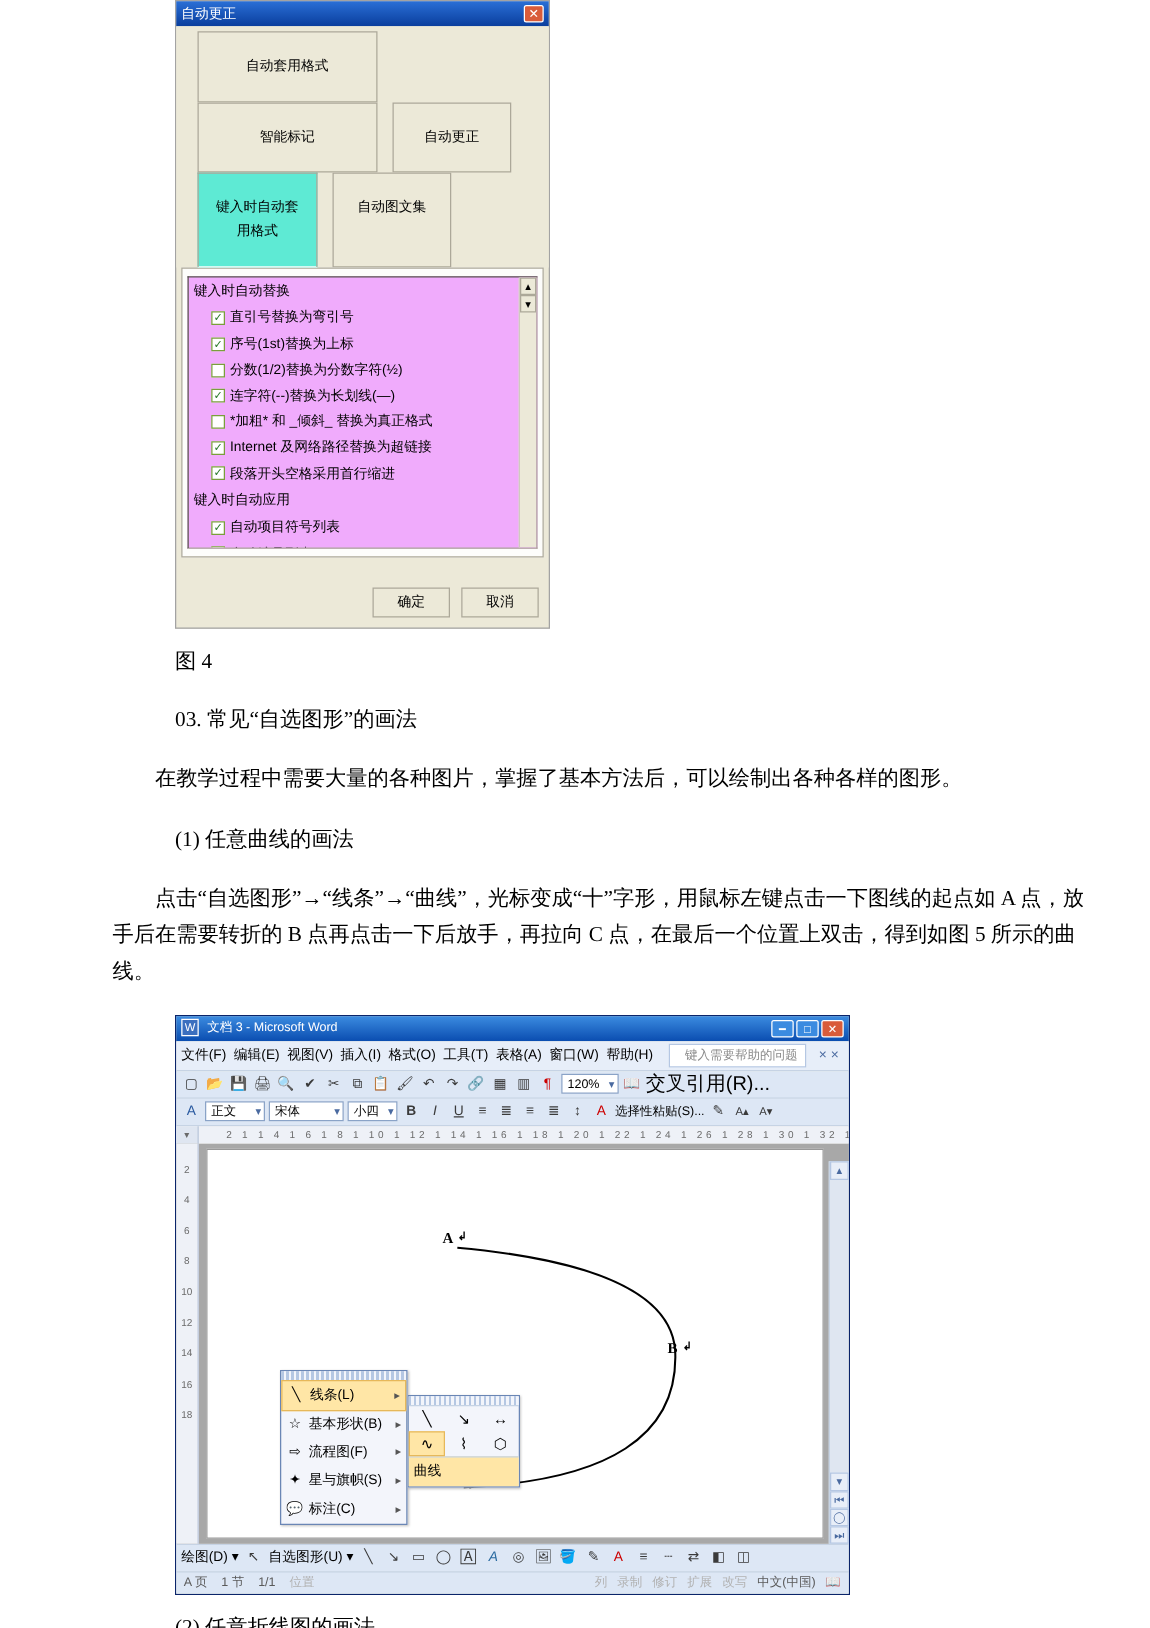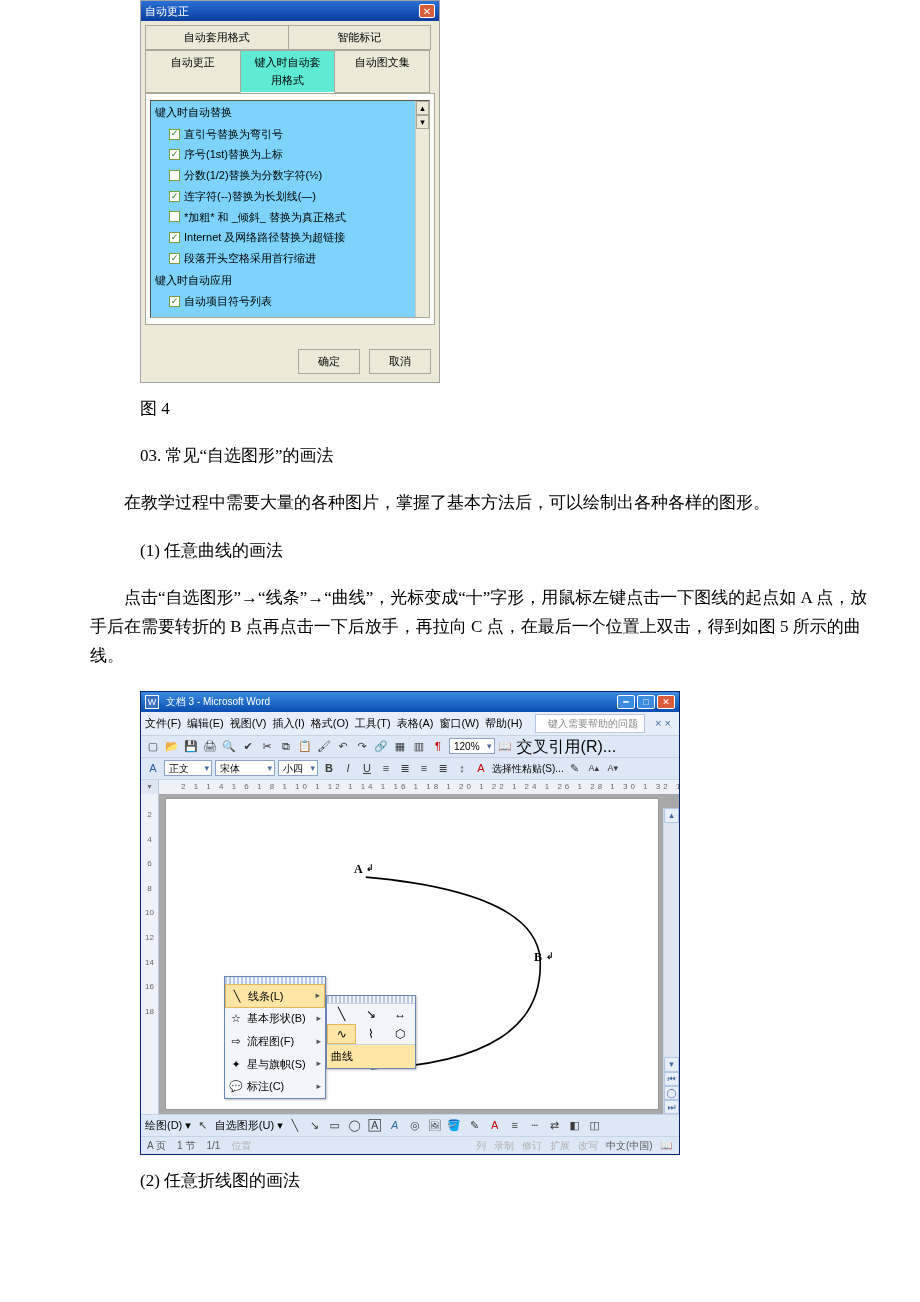--- a/index.html
+++ b/index.html
@@ -58,39 +58,40 @@
     border-radius: 2px;
   }
   .dlg-tabs {
     display: flex;
     flex-wrap: wrap;
     background: #ece9d8;
     padding: 4px 4px 0 4px;
     font-size: 11px;
   }
   .dlg-tab {
-    padding: 2px 12px;
+    padding: 18px 12px;
     border: 1px solid #aca899;
     background: #ece9d8;
     margin-right: -1px;
     position: relative;
+    margin-left: 13px;
   }
   .dlg-tab.row1 { width: 49.5%; text-align: center; }
   .dlg-tab.row2 { width: 33%; text-align: center; border-top: 1px solid #aca899; }
   .dlg-tab.active { background: #5eead4; border-bottom-color: #fdfdfb; z-index: 2; }
   .dlg-body {
     background: #fdfdfb;
     border: 1px solid #aca899;
     margin: 0 4px;
     padding: 6px 4px 6px 4px;
     min-height: 230px;
     position: relative;
   }
   .dlg-list {
-    background: #7dd3fc;
+    background: #f0abfc;
     border: 1px inset #aca899;
     height: 218px;
     overflow: hidden;
     position: relative;
     font-size: 11px;
   }
   .dlg-sb { position: absolute; right: 0; top: 0; bottom: 0; width: 14px; background: #ece9d8; border-left: 1px solid #cfcabf; }
   .dlg-sb-btn { height: 14px; background: #ece9d8; border: 1px solid #aca899; font-size: 9px; text-align: center; line-height: 12px; }
   .dlg-group { font-weight: normal; padding: 2px 4px; }
   .dlg-item { padding: 1px 4px 1px 18px; display: flex; align-items: center; gap: 4px; }

